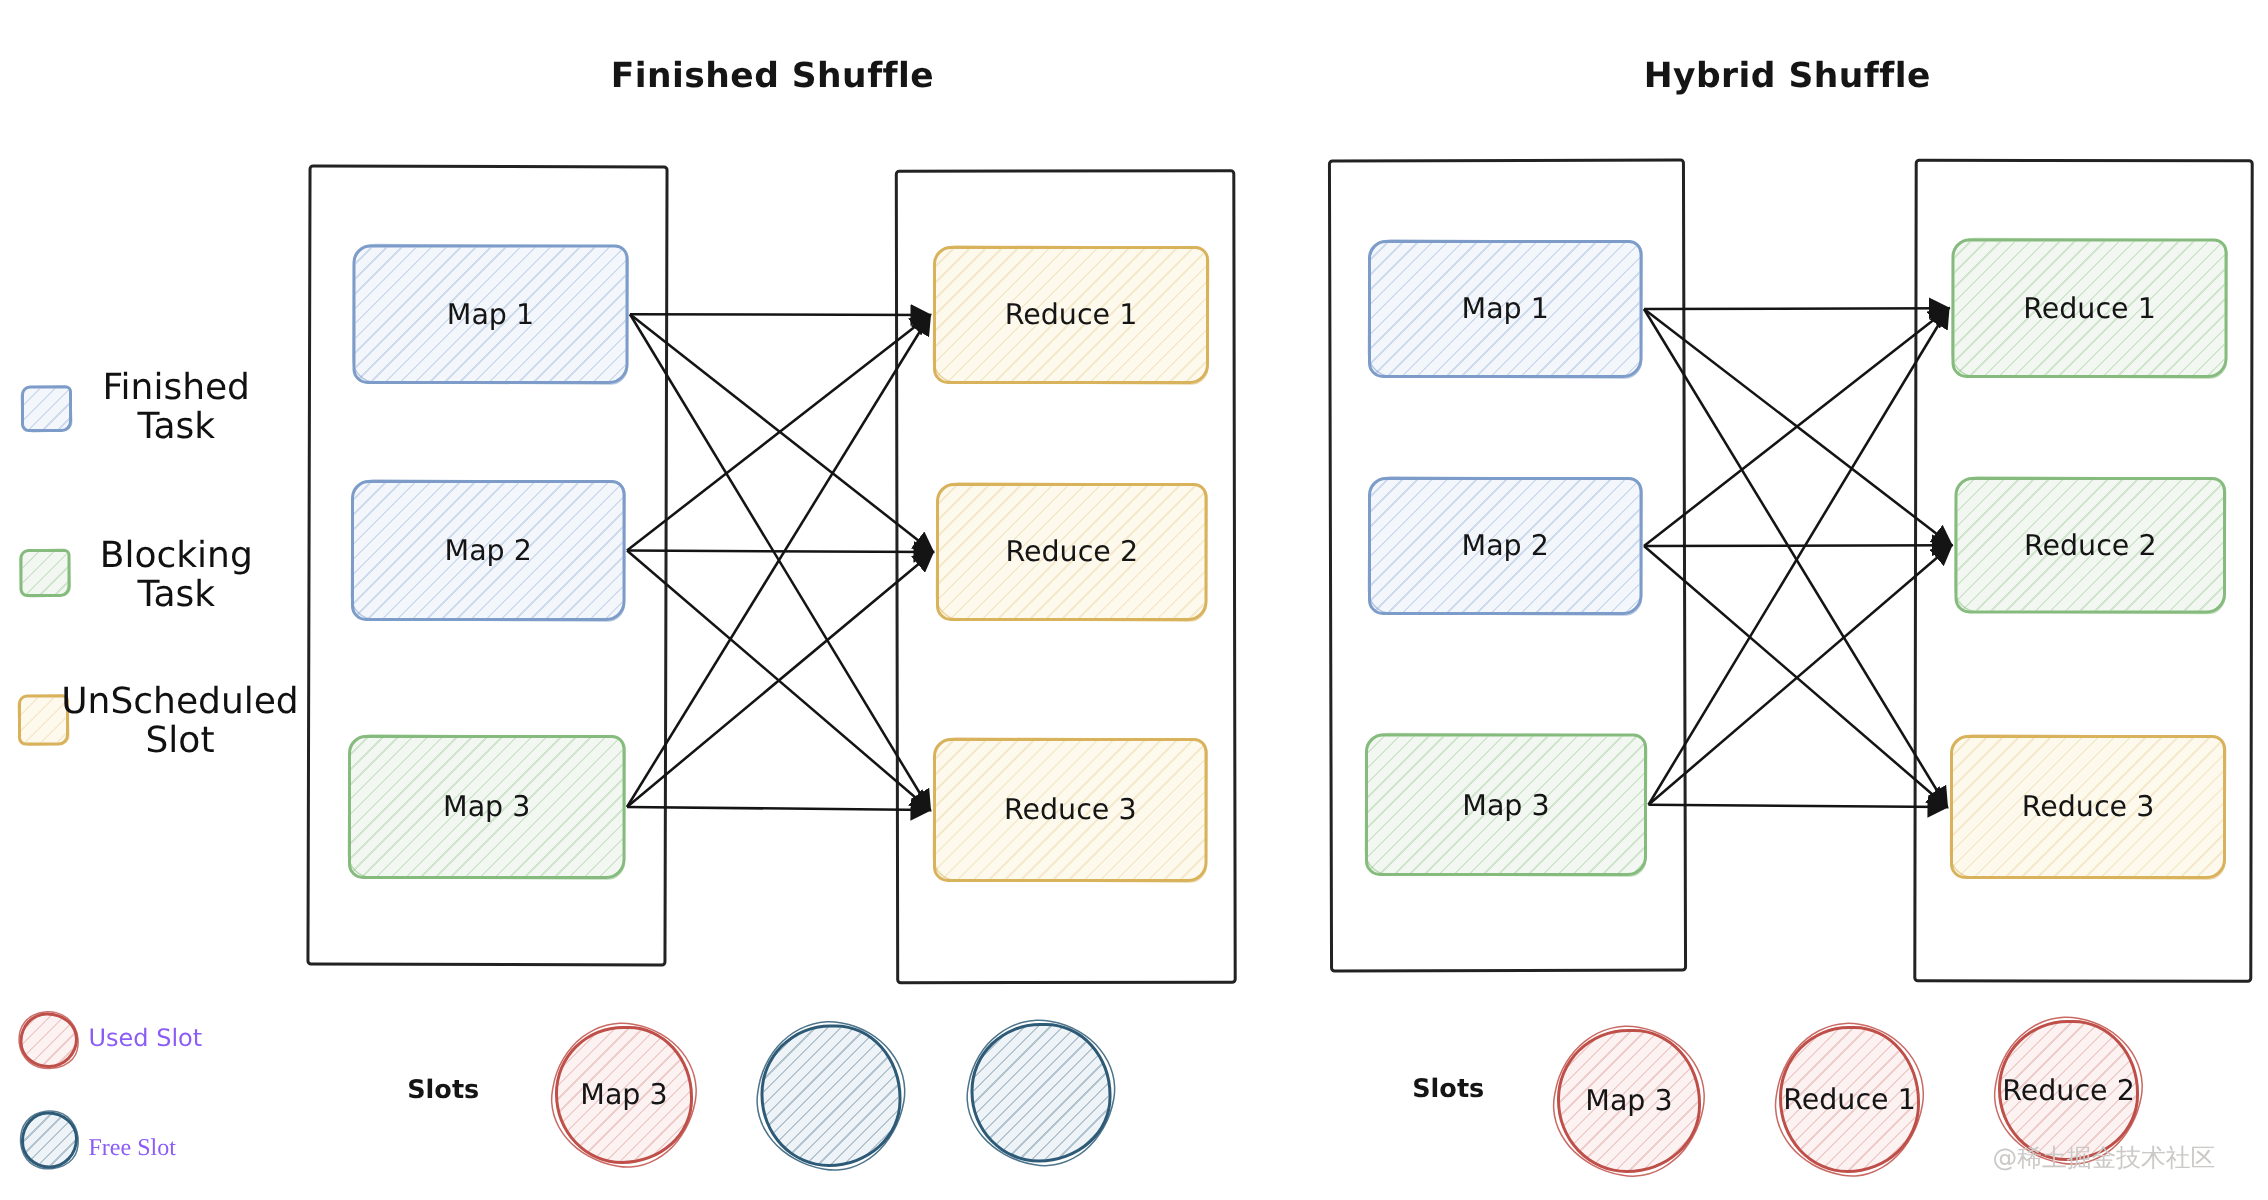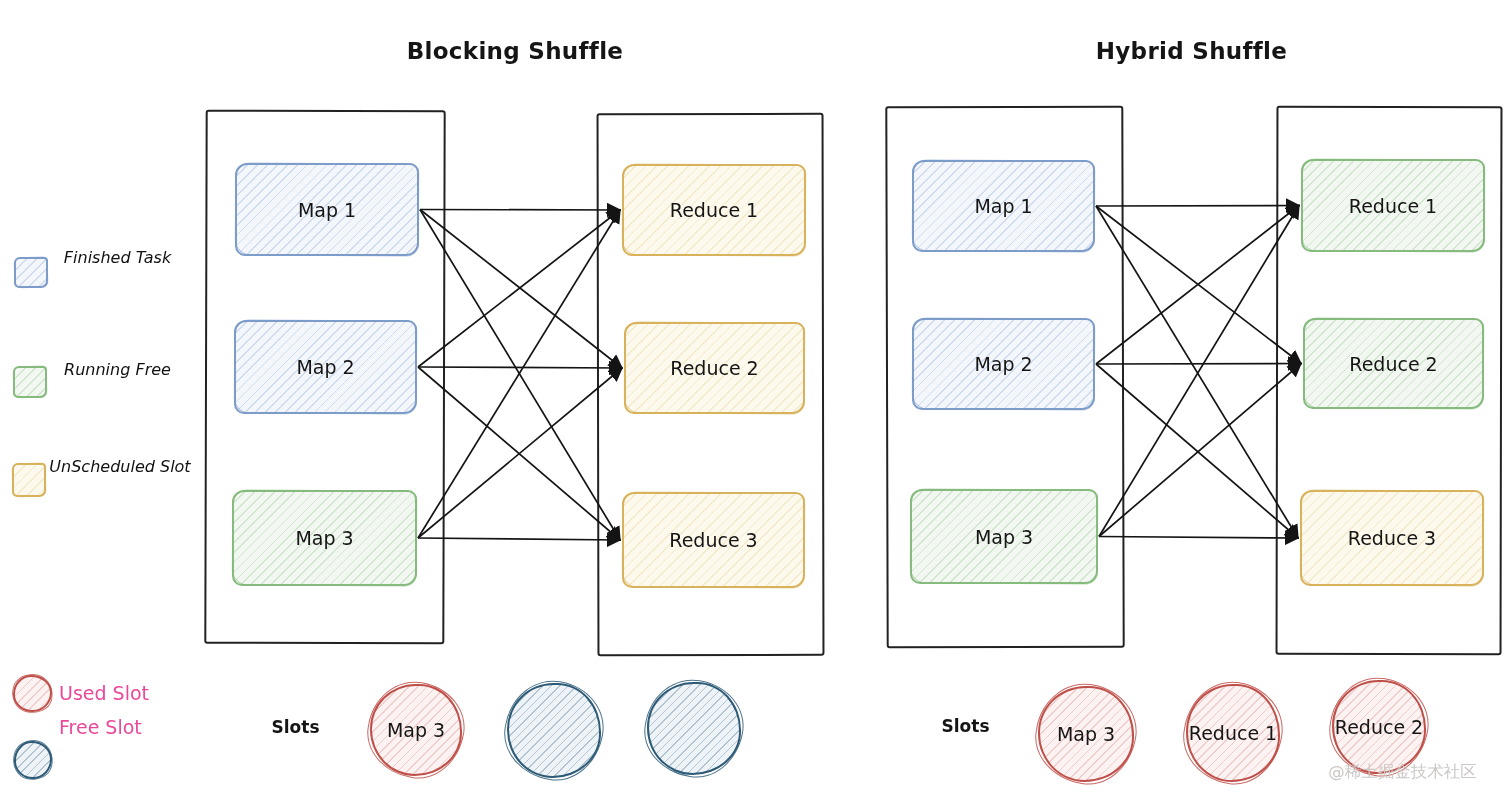--- a/index.html
+++ b/index.html
@@ -37,53 +37,53 @@
 
   .slot-swatch{position:absolute;border:2.2px solid currentColor;border-radius:47% 53% 50% 50% / 52% 48% 53% 47%;}
   .slot-swatch::before{content:'';position:absolute;inset:-3px;border:1.4px solid currentColor;
     border-radius:52% 48% 55% 45% / 47% 55% 45% 53%;transform:rotate(14deg);opacity:.8;}
 
   .used{color:var(--used-slot-stroke);
     background:repeating-linear-gradient(135deg,rgba(191,79,73,.22) 0 1.1px,transparent 1.1px 6.5px) #fcf2f1;}
   .free{color:var(--free-slot-stroke);
     background:repeating-linear-gradient(135deg,rgba(45,90,118,.30) 0 1.1px,transparent 1.1px 6px) #eef3f7;}
 
-  .legend-task-label{position:absolute;text-align:center;font-size:16px;line-height:26px;color:#111;font-style:italic;}
-  .legend-slot-label{position:absolute;font-size:19px;color:#ec4899;white-space:nowrap;}
+  .legend-task-label{position:absolute;text-align:center;font-size:24px;line-height:26px;color:#111;}
+  .legend-slot-label{position:absolute;font-size:16px;color:#8b5cf6;white-space:nowrap;}
   .slots-label{position:absolute;text-align:center;font-size:17px;font-weight:600;color:#151515;}
 
   #arrows-svg{position:absolute;left:0;top:0;pointer-events:none;z-index:5;}
   .watermark{position:absolute;font-size:16.5px;color:var(--watermark-gray);text-align:center;z-index:6;}
 </style>
 </head>
 <body>
 
 <div id="canvas">
 
   
   <div style="display:contents">
     <span class="task-swatch finished" style="left:14px;top:257px;width:30px;height:27px;"></span>
     <div class="legend-task-label" style="left:40px;top:245px;width:155px;">Finished Task</div>
 
     <span class="task-swatch running" style="left:13px;top:366px;width:30px;height:28px;"></span>
-    <div class="legend-task-label" style="left:40px;top:357px;width:155px;">Running Free</div>
+    <div class="legend-task-label" style="left:40px;top:357px;width:155px;">Blocking Task</div>
 
     <span class="task-swatch unscheduled" style="left:12px;top:463px;width:30px;height:30px;"></span>
     <div class="legend-task-label" style="left:40px;top:454px;width:160px;">UnScheduled Slot</div>
 
     <span class="slot-swatch used" style="left:13px;top:675px;width:35px;height:33px;"></span>
     <div class="legend-slot-label" style="left:59px;top:682px;">Used Slot</div>
 
     <span class="slot-swatch free" style="left:14px;top:741px;width:34px;height:34px;"></span>
-    <div class="legend-slot-label" style="left:59px;top:716px;">Free Slot</div>
+    <div class="legend-slot-label" style="left:59px;top:757px;font-family:Liberation Serif, serif;">Free Slot</div>
   </div>
 
   
   <section style="display:contents">
-    <div class="diagram-title" style="left:330px;top:38px;width:370px;">Blocking Shuffle</div>
+    <div class="diagram-title" style="left:330px;top:38px;width:370px;">Finished Shuffle</div>
 
     <div class="container-box" style="left:205px;top:110px;width:236px;height:530px;transform:rotate(.15deg);"></div>
     <div class="container-box" style="left:597px;top:113px;width:223px;height:539px;transform:rotate(-.1deg);"></div>
 
     <div class="task-box finished" style="left:235px;top:163px;width:180px;height:89px;">
       <span class="box-label">Map 1</span>
     </div>
     <div class="task-box finished" style="left:234px;top:320px;width:179px;height:90px;">
       <span class="box-label">Map 2</span>
     </div>

